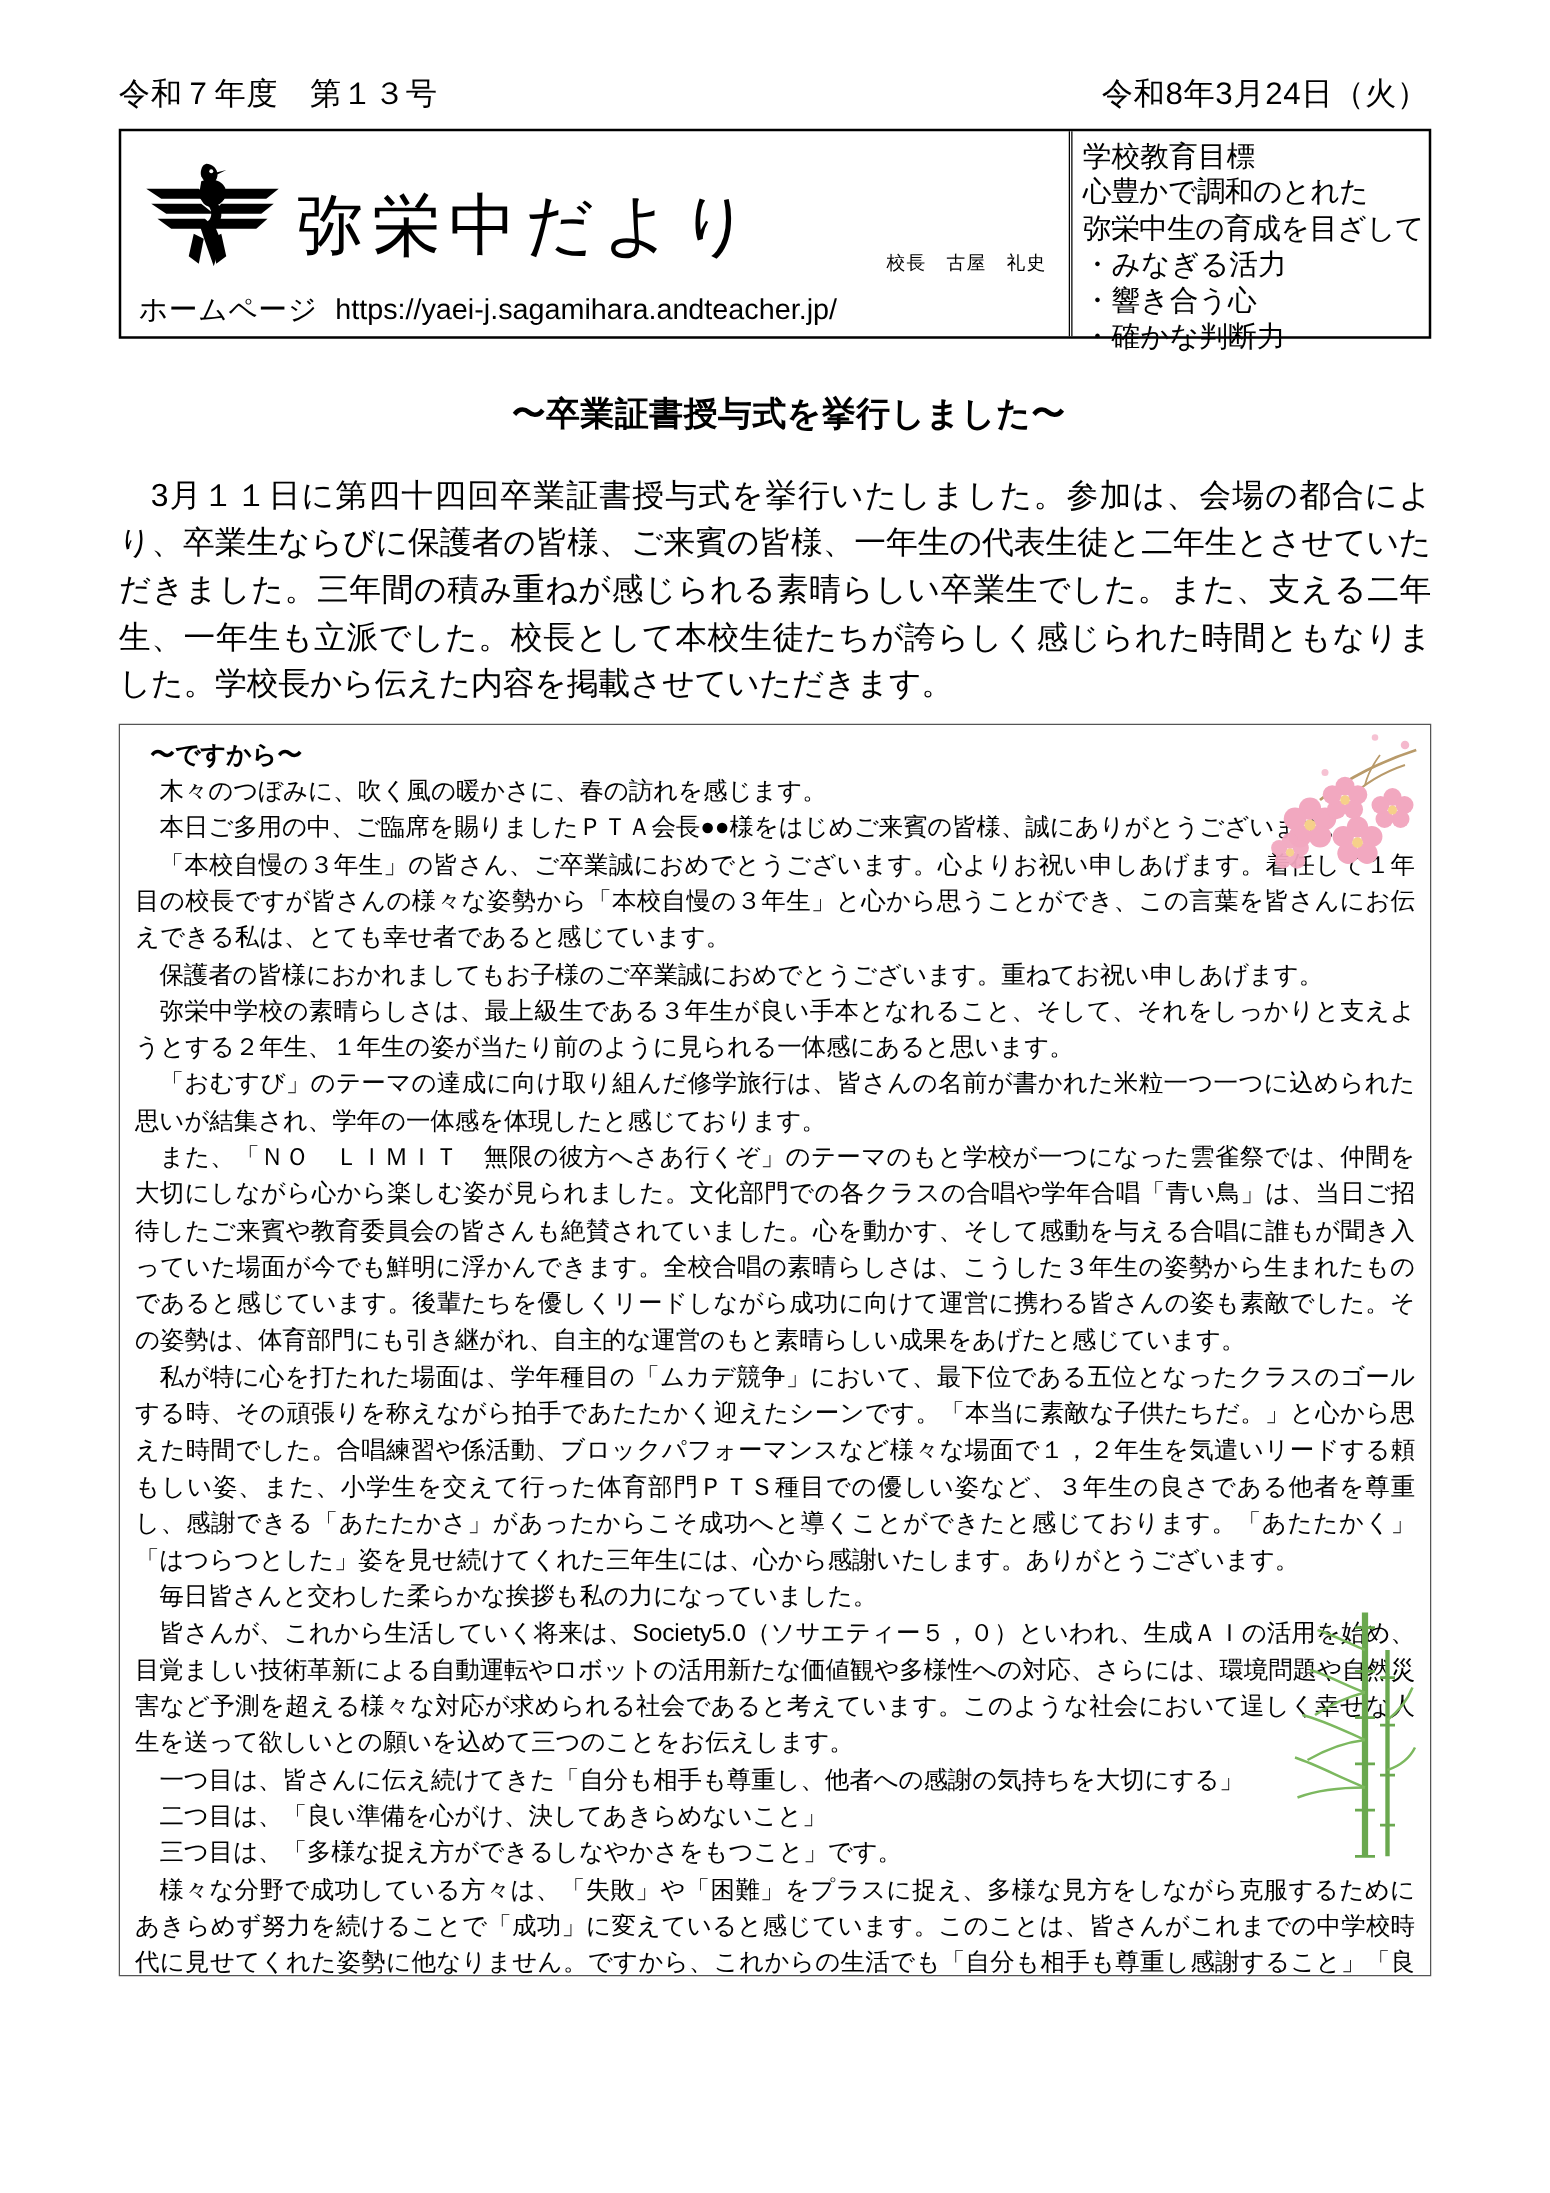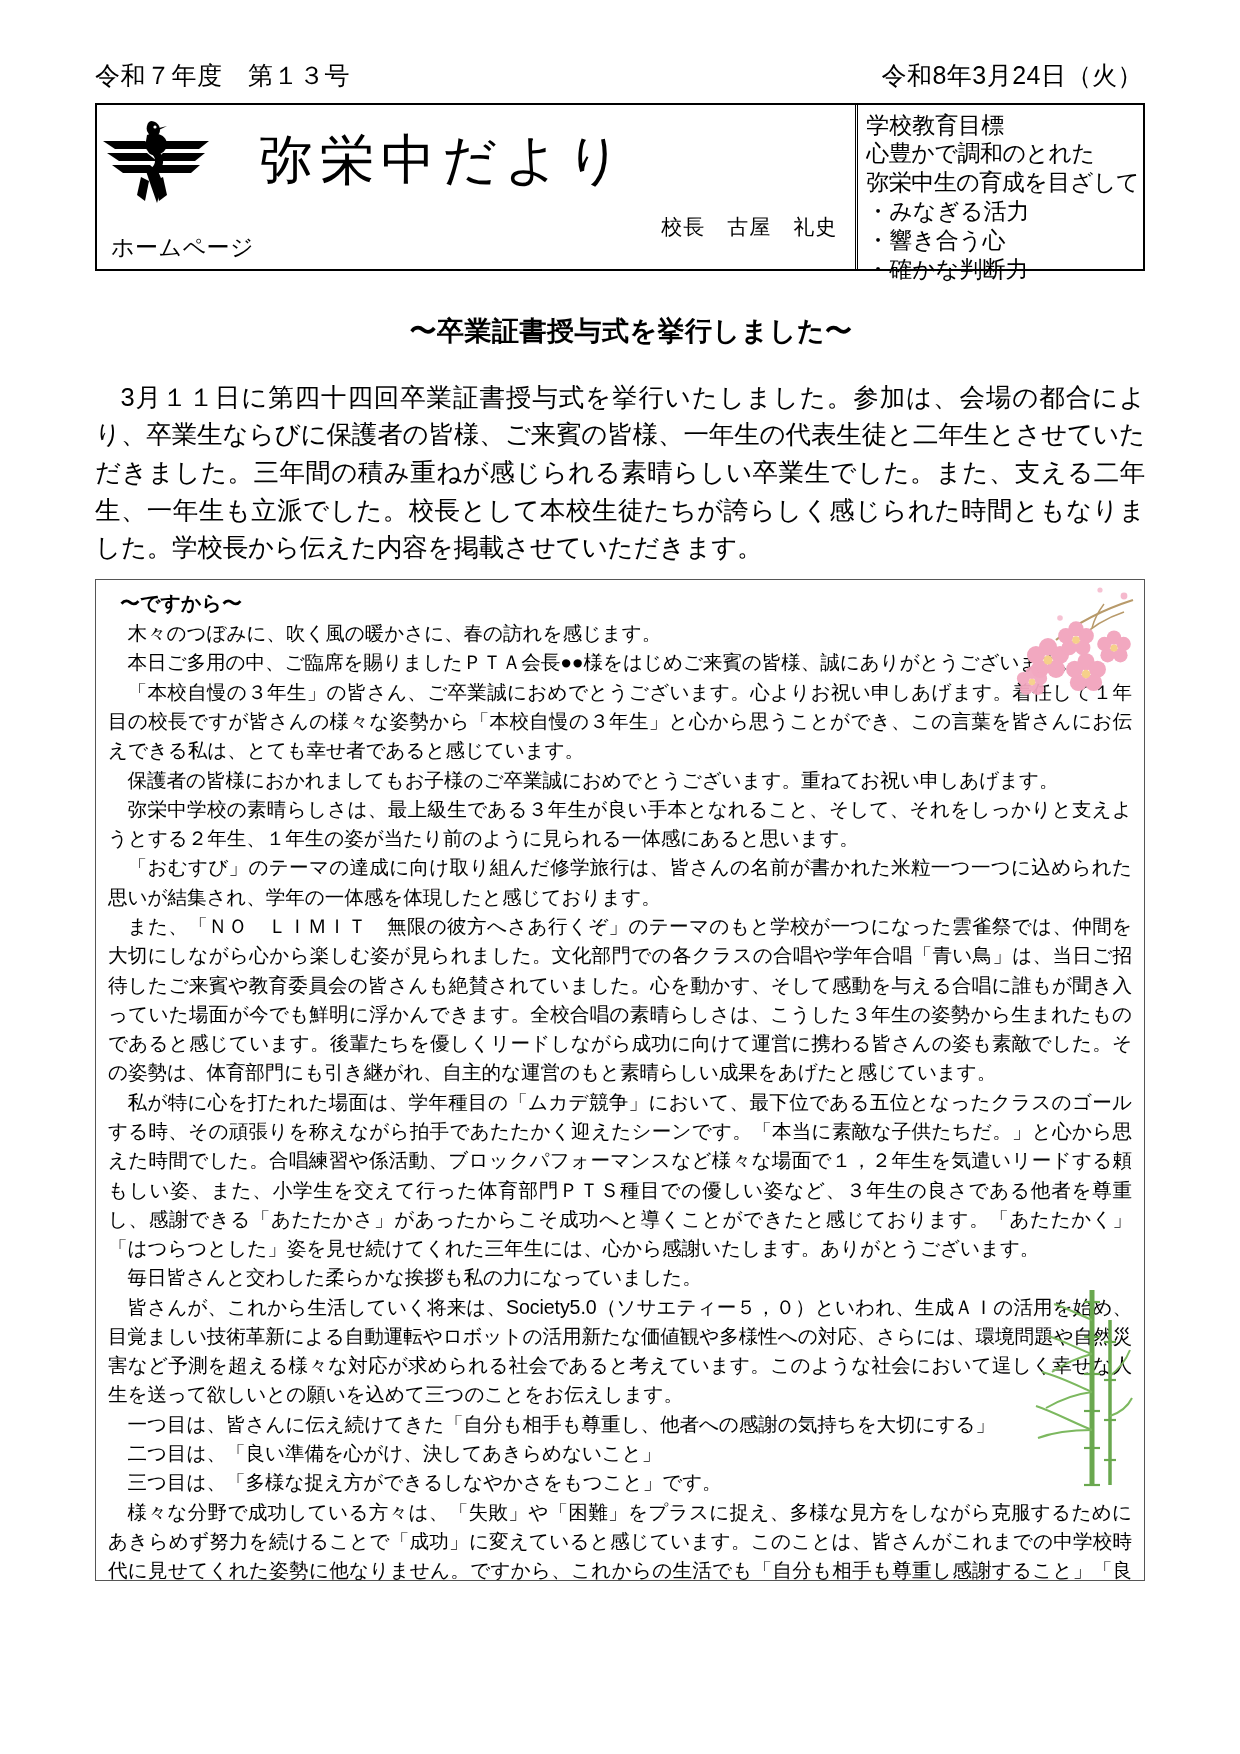--- a/index.html
+++ b/index.html
@@ -47,44 +47,43 @@
   }
   .masthead-left {
     flex: 1 1 auto;
     position: relative;
     border-right: 3px double #000;
     box-sizing: border-box;
     padding: 0;
   }
   .logo-title-row {
     display: flex;
-    align-items: center;
+    align-items: flex-end;
     height: 112px;
-    padding-left: 4px;
-    box-sizing: border-box;
-    gap: 36px;
+    padding-left: 18px;
+    box-sizing: border-box;
   }
   .crest {
     width: 112px;
     height: 92px;
     flex: 0 0 112px;
     margin-right: 10px;
   }
   .paper-title {
     font-size: 54px;
     letter-spacing: 7px;
     font-weight: 400;
     white-space: nowrap;
     font-family: "DejaVu Sans", "Liberation Sans", sans-serif;
   }
   .principal {
     position: absolute;
     right: 18px;
-    top: 108px;
-    font-size: 21px;
+    top: 96px;
+    font-size: 15px;
     letter-spacing: 1px;
     white-space: pre;
   }
   .hp-row {
     position: absolute;
     left: 14px;
     bottom: 6px;
     display: flex;
     align-items: baseline;
     font-size: 23px;
@@ -203,20 +202,21 @@
             <path d="M45 56 l12 0 l5 12 l-6 20 l-7 -20 z"></path>
             <path d="M40 62 l8 4 l-4 20 l-8 -6 z"></path>
             <path d="M62 62 l-8 4 l4 20 l8 -6 z"></path>
           </g>
         </svg>
         <div class="paper-title">弥栄中だより</div>
       </div>
       <div class="principal">校長　古屋　礼史</div>
       <div class="hp-row">
         <span class="hp-label">ホームページ</span>
+        <span class="hp-url">https://yaei-j.sagamihara.andteacher.jp/</span>
       </div>
     </div>
 
     <div class="masthead-right">
       <div class="goal-heading">学校教育目標</div>
       <div class="goal-line">心豊かで調和のとれた</div>
       <div class="goal-line">弥栄中生の育成を目ざして</div>
       <div class="goal-bullet">・みなぎる活力</div>
       <div class="goal-bullet">・響き合う心</div>
       <div class="goal-bullet">・確かな判断力</div>

